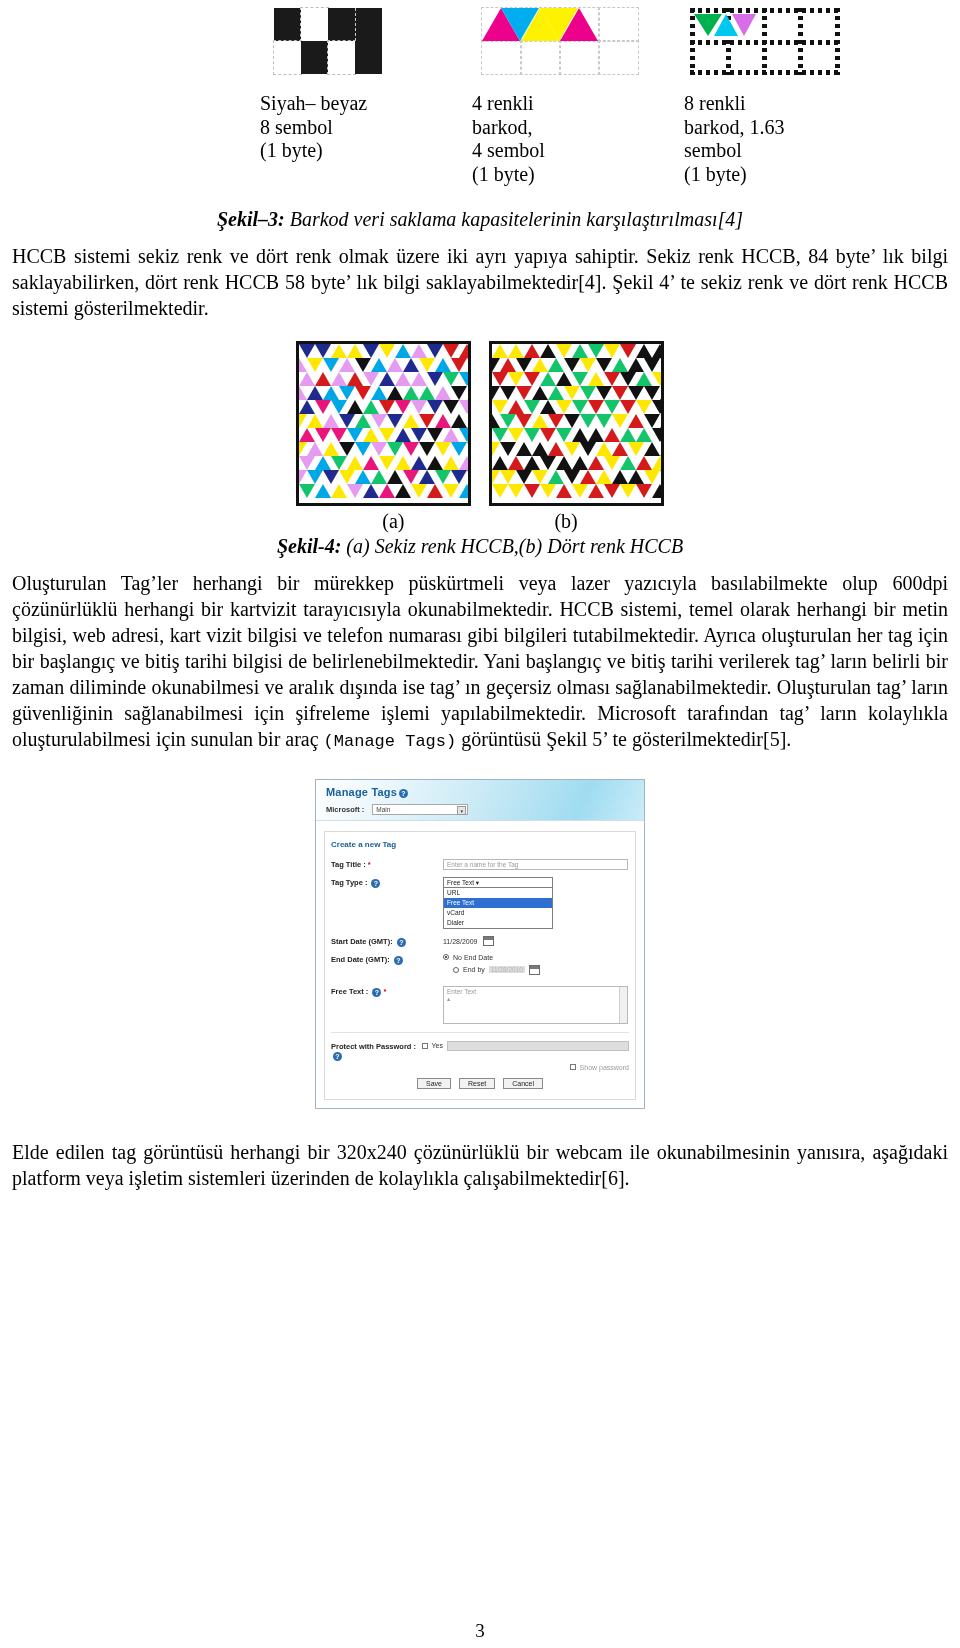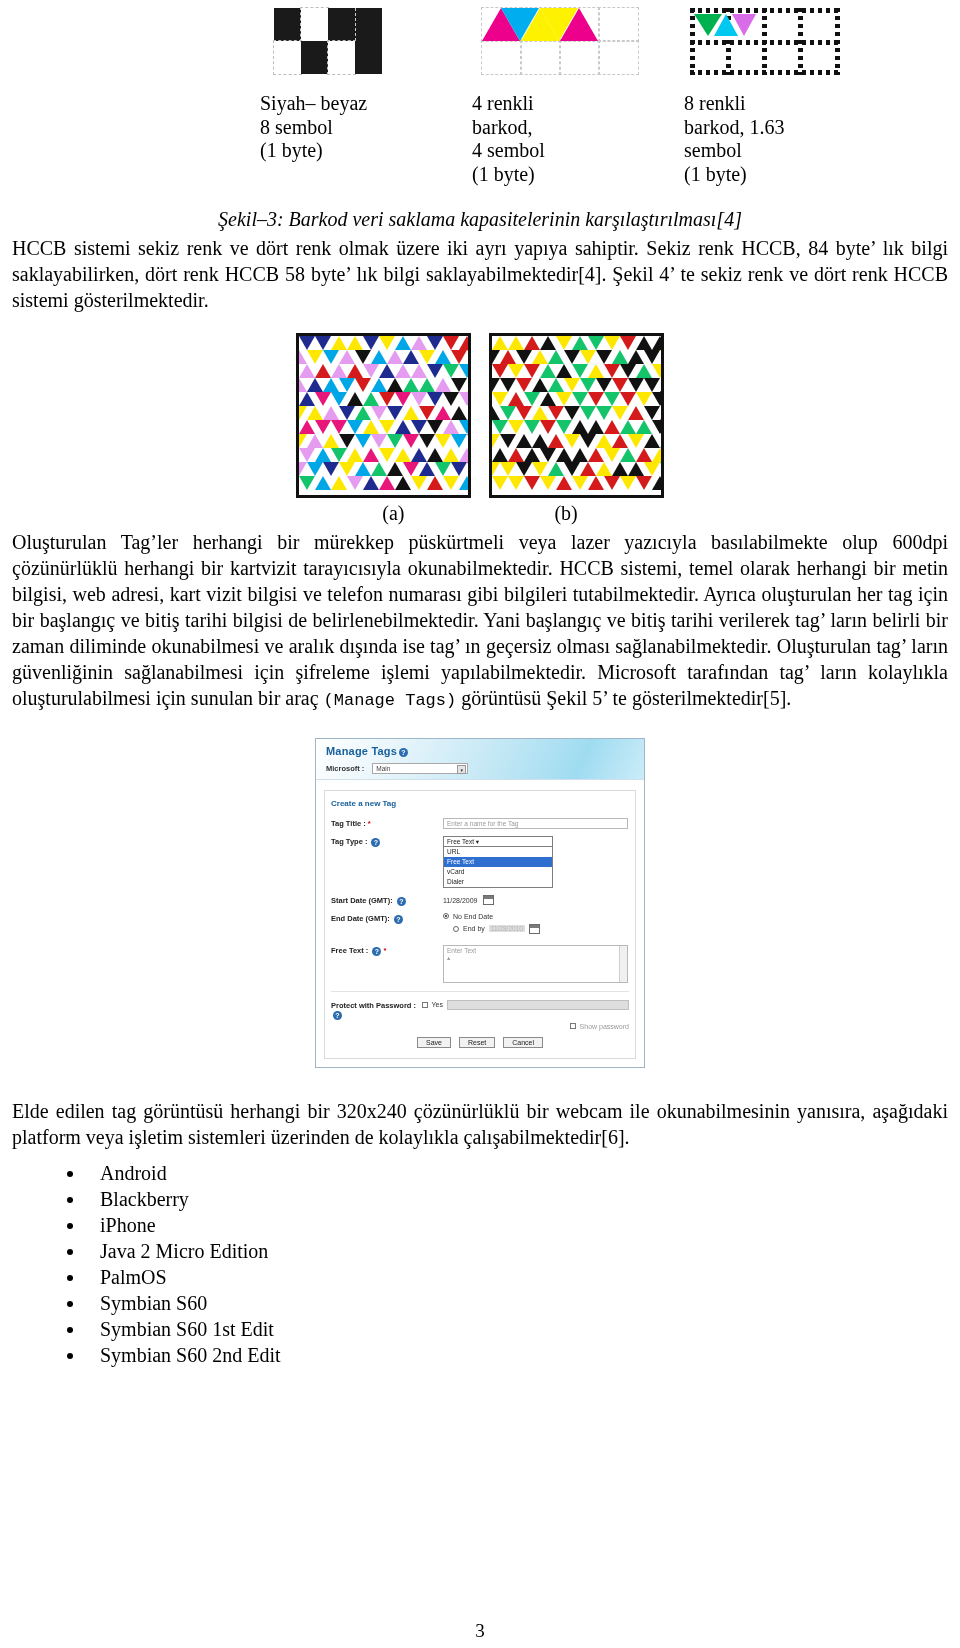--- a/index.html
+++ b/index.html
@@ -35,23 +35,23 @@
 
   
   .c8 { width:160px; height:68px; position:relative; margin-left:6px; }
   .c8 .dotrow { position:absolute; height:5px; background-image:repeating-linear-gradient(to right,#111 0 4px,transparent 4px 8px); }
   .c8 .dotcol { position:absolute; width:5px; background-image:repeating-linear-gradient(to bottom,#111 0 4px,transparent 4px 8px); }
 
   .fig3-cap { font-size:20px; line-height:1.18; margin-top:14px; }
 
   
   .caption { text-align:center; font-size:20px; margin:22px 0 0 0; }
-  .caption b { font-style:italic; font-weight:normal; }
+  .caption b { font-style:italic; font-weight:bold; }
   .caption i { font-style:italic; }
-  p.body { font-size:20px; line-height:1.30; text-align:justify; margin:4px 0 0 0; }
+  p.body { font-size:20px; line-height:1.30; text-align:justify; margin:12px 0 0 0; }
   .mono { font-family:"Liberation Mono", monospace; font-size:17px; }
 
   
   .fig4-wrap { display:flex; justify-content:center; gap:18px; margin-top:20px; }
   .hccb { width:175px; height:165px; border:3px solid #111; position:relative; overflow:hidden; background:#fff; }
   .ab-labels { display:flex; justify-content:center; gap:150px; font-size:20px; margin-top:4px; }
 
   
   .mt-outer { width:330px; margin:26px auto 0 auto; border:1px solid #9fb6c8; background:#fff;
               font-family:"Liberation Sans", sans-serif; position:relative; }
@@ -442,20 +442,24 @@
         <div style="position: absolute; left: 112px; top: 140px; width: 0px; height: 0px; border-left: 8px solid transparent; border-right: 8px solid transparent; border-top: 14px solid rgb(212, 26, 26);"></div>
         <div style="position: absolute; left: 128px; top: 140px; width: 0px; height: 0px; border-left: 8px solid transparent; border-right: 8px solid transparent; border-top: 14px solid rgb(255, 232, 0);"></div>
         <div style="position: absolute; left: 144px; top: 140px; width: 0px; height: 0px; border-left: 8px solid transparent; border-right: 8px solid transparent; border-top: 14px solid rgb(212, 26, 26);"></div>
         <div style="position: absolute; left: 160px; top: 140px; width: 0px; height: 0px; border-left: 8px solid transparent; border-right: 8px solid transparent; border-bottom: 14px solid rgb(17, 17, 17);"></div>
       </div>
   </div>
   <div class="ab-labels">
     <span>(a)</span>
     <span>(b)</span>
   </div>
+  <div class="caption" style="margin-top:2px;">
+    <b>Şekil-4:</b>
+    <i>(a) Sekiz renk HCCB,(b) Dört renk HCCB</i>
+  </div>
 
   <p class="body"><span>Oluşturulan Tag’ler herhangi bir mürekkep püskürtmeli veya lazer yazıcıyla basılabilmekte olup 600dpi çözünürlüklü herhangi bir kartvizit tarayıcısıyla okunabilmektedir. HCCB sistemi, temel olarak herhangi bir metin bilgisi, web adresi, kart vizit bilgisi ve telefon numarası gibi bilgileri tutabilmektedir. Ayrıca oluşturulan her tag için bir başlangıç ve bitiş tarihi bilgisi de belirlenebilmektedir. Yani başlangıç ve bitiş tarihi verilerek tag’ ların belirli bir zaman diliminde okunabilmesi ve aralık dışında ise tag’ ın geçersiz olması sağlanabilmektedir. Oluşturulan tag’ ların güvenliğinin sağlanabilmesi için şifreleme işlemi yapılabilmektedir. Microsoft tarafından tag’ ların kolaylıkla oluşturulabilmesi için sunulan bir araç </span><span class="mono">(Manage Tags)</span><span> görüntüsü Şekil 5’ te gösterilmektedir[5].</span></p>
 
   <div class="mt-outer">
 
     <div class="mt-header">
       <div class="mt-title">
         <span>Manage Tags</span><span class="help-ico">?</span>
       </div>
       <div class="mt-catrow">
@@ -575,25 +579,15 @@
           <div class="btn">Cancel</div>
         </div>
 
       </div>
     </div>
   </div>
 
 
   <p class="body" style="margin-top:30px;">Elde edilen tag görüntüsü herhangi bir 320x240 çözünürlüklü bir webcam ile okunabilmesinin yanısıra, aşağıdaki platform veya işletim sistemleri üzerinden de kolaylıkla çalışabilmektedir[6].</p>
 
-  <ul class="plat">
-    <li>Android</li>
-    <li>Blackberry</li>
-    <li>iPhone</li>
-    <li>Java 2 Micro Edition</li>
-    <li>PalmOS</li>
-    <li>Symbian S60</li>
-    <li>Symbian S60 1st Edit</li>
-    <li>Symbian S60 2nd Edit</li>
-  </ul>
 
   <div class="pagenum">3</div>
 </div>
 
 </body></html>

